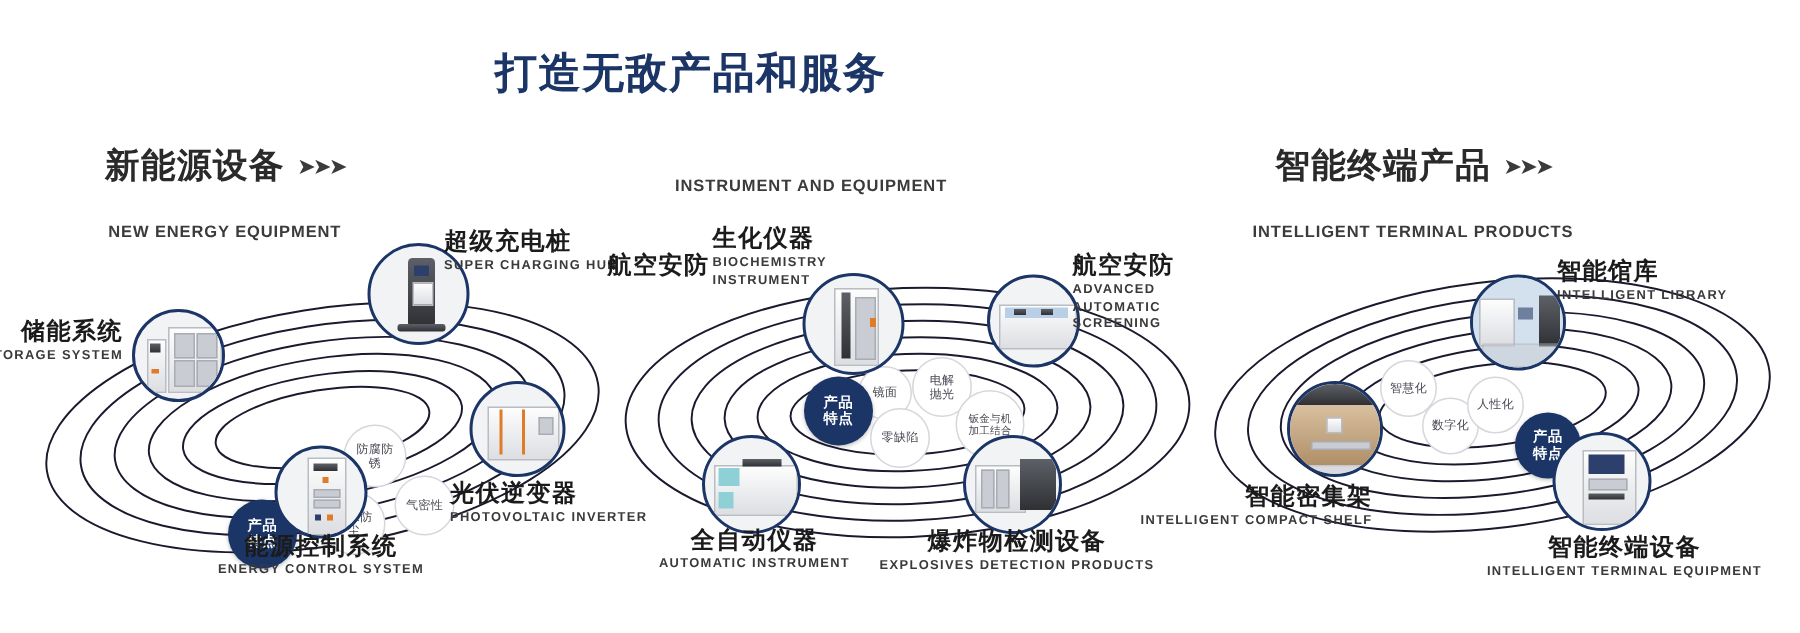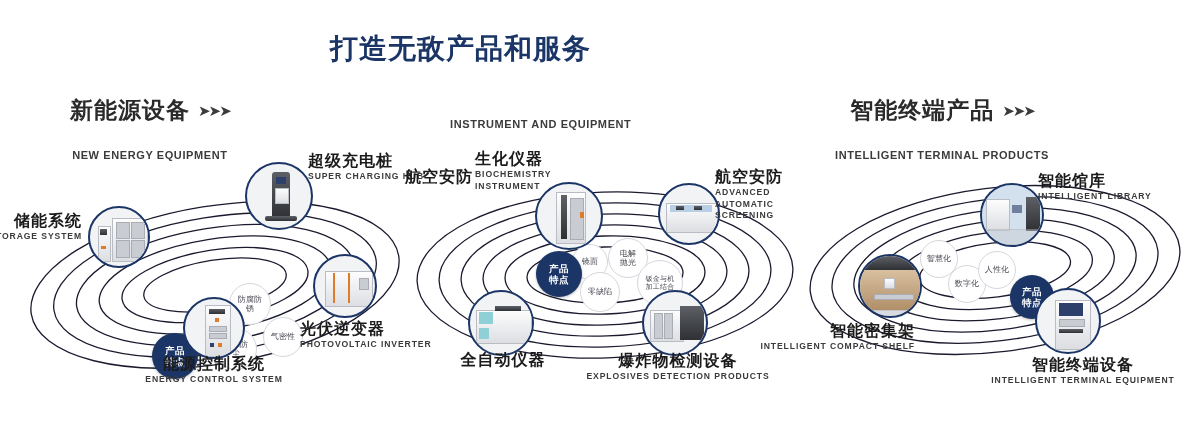--- a/index.html
+++ b/index.html
@@ -176,21 +176,21 @@
     </div>
 
     <div class="node" style="left:245px;top:12px;width:68px;height:68px;">
       <div class="ph">
         <div class="dark" style="left:25px;top:8px;width:18px;height:46px;border-radius:3px;"></div>
         <div class="scr" style="left:29px;top:13px;width:10px;height:7px;"></div>
         <div class="cab" style="left:28px;top:24px;width:12px;height:14px;"></div>
         <div class="dark" style="left:18px;top:52px;width:32px;height:5px;border-radius:2px;"></div>
       </div>
     </div>
-    <div class="lab left" style="left:308px;top:2px;width:160px;">
+    <div class="lab left" style="left:296px;top:2px;width:160px;">
       <div class="cn">超级充电桩</div>
       <div class="en">SUPER CHARGING HUB</div>
     </div>
 
     <div class="node" style="left:313px;top:104px;width:64px;height:64px;">
       <div class="ph">
         <div class="cab" style="left:10px;top:15px;width:46px;height:34px;"></div>
         <div class="acc" style="left:18px;top:17px;width:2px;height:30px;"></div>
         <div class="acc" style="left:33px;top:17px;width:2px;height:30px;"></div>
         <div class="cab-d" style="left:44px;top:22px;width:8px;height:10px;"></div>
@@ -279,20 +279,21 @@
     <div class="node" style="left:68px;top:140px;width:66px;height:66px;">
       <div class="ph">
         <div class="cab" style="left:6px;top:18px;width:54px;height:32px;"></div>
         <div class="teal" style="left:9px;top:20px;width:14px;height:12px;"></div>
         <div class="dark" style="left:25px;top:14px;width:26px;height:5px;"></div>
         <div class="teal" style="left:9px;top:36px;width:10px;height:11px;"></div>
       </div>
     </div>
     <div class="lab center" style="left:-5px;top:201px;width:216px;">
       <div class="cn">全自动仪器</div>
+      <div class="en">AUTOMATIC INSTRUMENT</div>
     </div>
 
     <div class="node" style="left:242px;top:140px;width:66px;height:66px;">
       <div class="ph">
         <div class="cab" style="left:6px;top:18px;width:32px;height:30px;"></div>
         <div class="dark" style="left:36px;top:14px;width:24px;height:34px;"></div>
         <div class="cab-d" style="left:10px;top:21px;width:7px;height:24px;"></div>
         <div class="cab-d" style="left:20px;top:21px;width:7px;height:24px;"></div>
       </div>
     </div>

